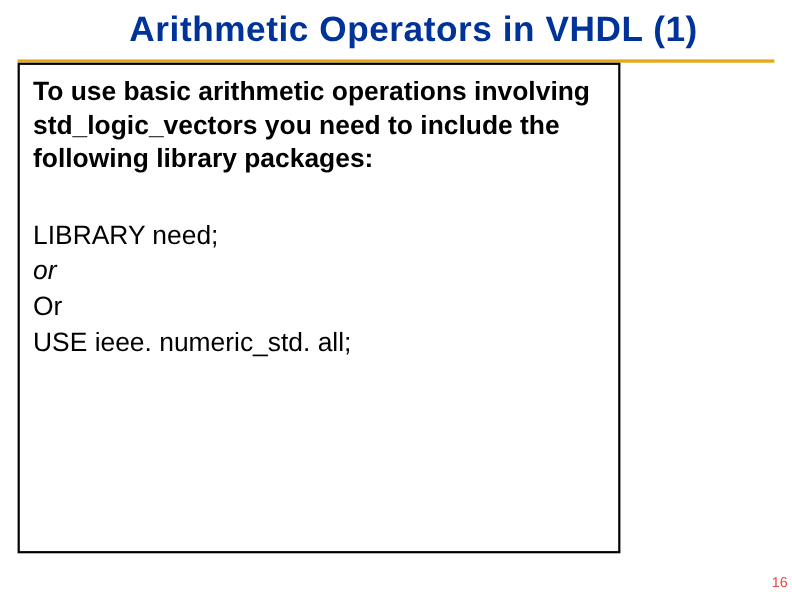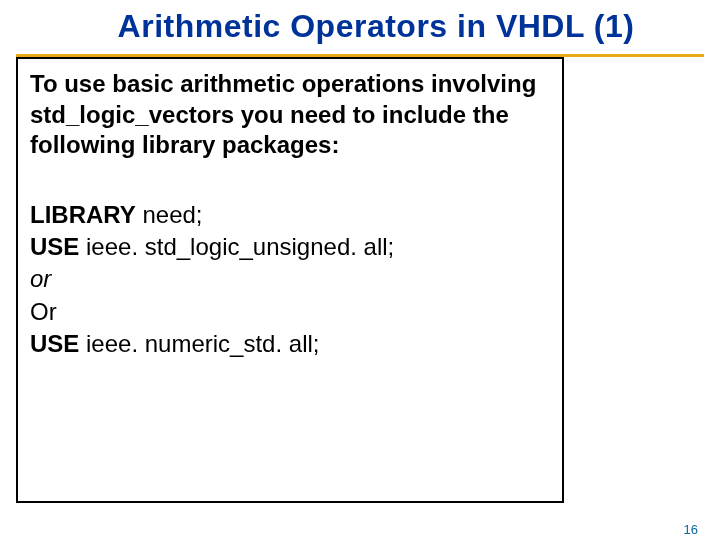--- a/index.html
+++ b/index.html
@@ -50,51 +50,48 @@
     color: #000000;
     line-height: 1.28;
     margin-bottom: 38px;
   }
   .code-block {
     font-size: 24px;
     color: #000000;
     line-height: 1.34;
   }
   .code-line { display: block; }
-  .kw { font-weight: bold; }
+  .kw { font-weight: normal; }
   .plain { font-weight: normal; }
   .it { font-style: italic; font-weight: normal; }
   .page-num {
     position: absolute;
     bottom: 3px;
-    right: 22px;
+    right: 4px;
     font-size: 13px;
-    color: #0369a1;
+    color: #ef4444;
   }
 </style>
 </head>
 <body>
 
 <div class="slide">
 
   <div class="title">Arithmetic Operators in VHDL (1)</div>
   <div class="title-rule"></div>
 
   <div class="content-box">
 
     <div class="intro">To use basic arithmetic operations involving std_logic_vectors you need to include the following library packages:</div>
 
     <div class="code-block">
       <span class="code-line">
         <span class="kw">LIBRARY</span><span class="plain"> need;</span>
       </span>
       <span class="code-line">
-        <span class="kw">USE</span><span class="plain"> ieee. std_logic_unsigned. all;</span>
-      </span>
-      <span class="code-line">
         <span class="it">or</span>
       </span>
       <span class="code-line">
         <span class="plain">Or</span>
       </span>
       <span class="code-line">
         <span class="kw">USE</span><span class="plain"> ieee. numeric_std. all;</span>
       </span>
     </div>
 

